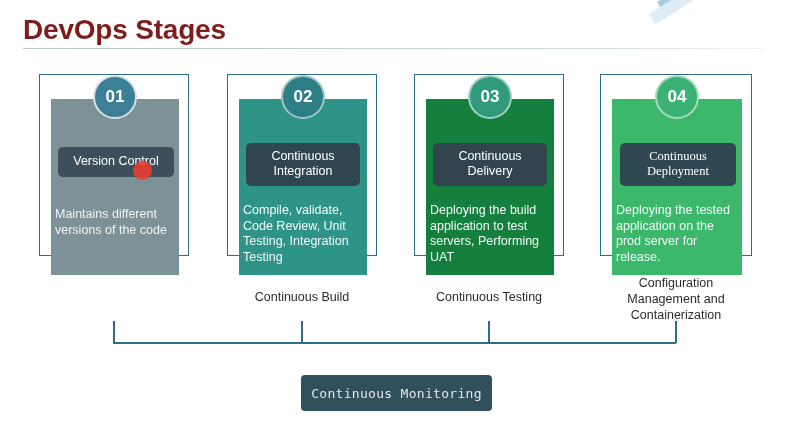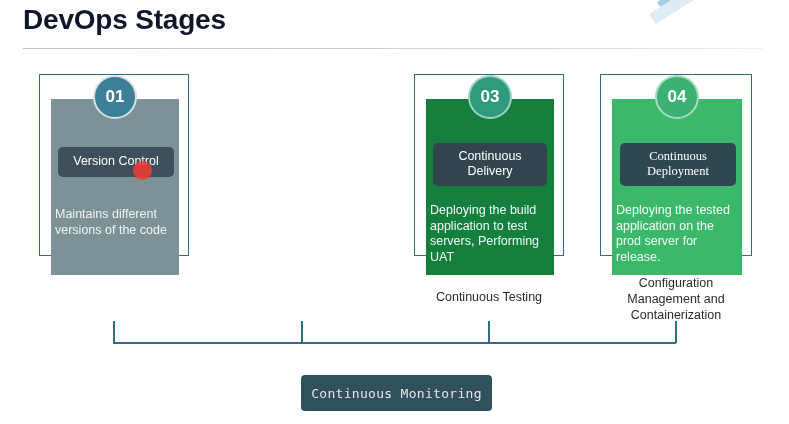--- a/index.html
+++ b/index.html
@@ -34,24 +34,24 @@
     transform-origin: left top;
     border-radius: 1px;
   }
   .ribbon.r3 { top:   2px; left: 48px;  width: 220px; height: 11px; background: #a8cde3; }
   .ribbon.r4 { top:  14px; left: 40px;  width: 220px; height: 12px; background: #dfecf5; }
 
   
   .slide-title {
     position: absolute;
     left: 23px;
-    top: 4px;
+    top: 14px;
     font-size: 28px;
     font-weight: bold;
-    color: #0f172a;
+    color: #7f1d1d;
     letter-spacing: -0.2px;
   }
   .title-rule {
     position: absolute;
     left: 23px;
     top: 48px;
     width: 740px;
     height: 1px;
     background: linear-gradient(to right, #b9c4c9 0%, #cfd8dc 70%, #eef2f4 100%);
   }
@@ -207,20 +207,28 @@
   <div class="title-rule"></div>
 
   <div class="card c1">
     <div class="panel">
       <div class="badge">01</div>
       <div class="pill">Version Control</div>
       <div class="panel-desc">Maintains different versions of the code</div>
     </div>
   </div>
 
+  <div class="card c2">
+    <div class="panel">
+      <div class="badge">02</div>
+      <div class="pill">Continuous Integration</div>
+      <div class="panel-desc">Compile, validate, Code Review, Unit Testing, Integration Testing</div>
+    </div>
+    <div class="caption">Continuous Build</div>
+  </div>
 
   <div class="card c3">
     <div class="panel">
       <div class="badge">03</div>
       <div class="pill">Continuous Delivery</div>
       <div class="panel-desc">Deploying the build application to test servers, Performing UAT</div>
     </div>
     <div class="caption">Continuous Testing</div>
   </div>
 

